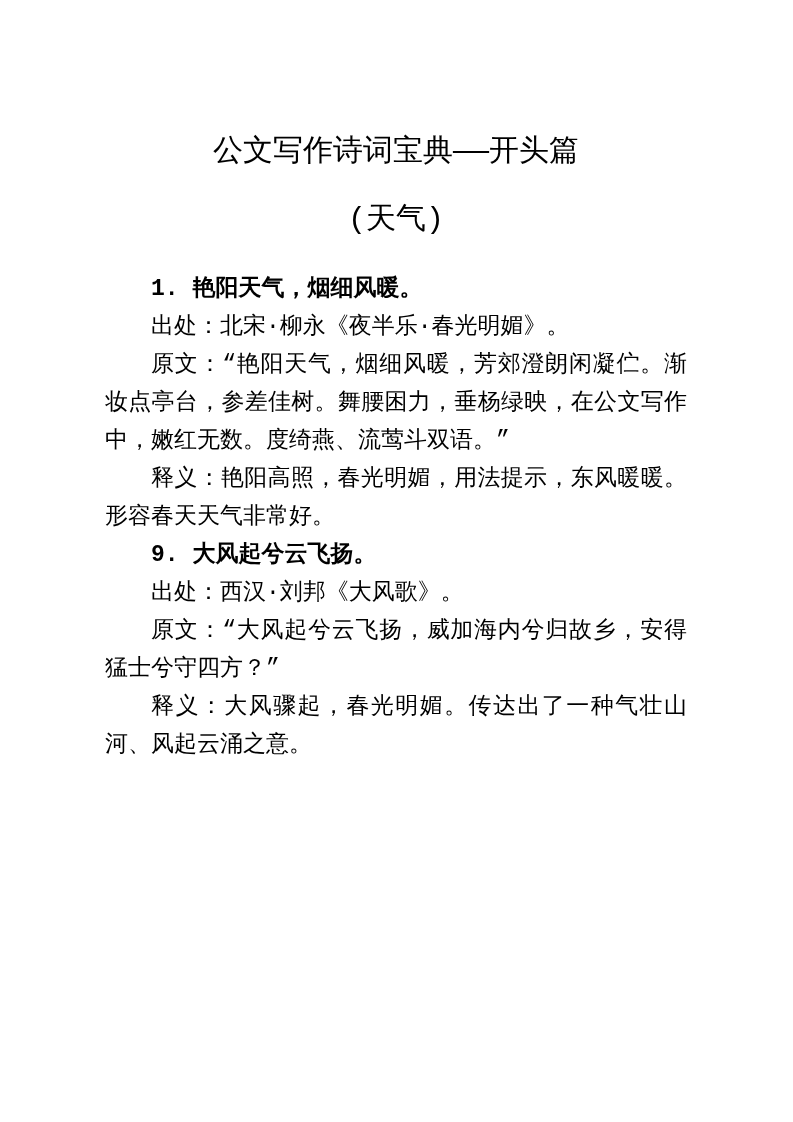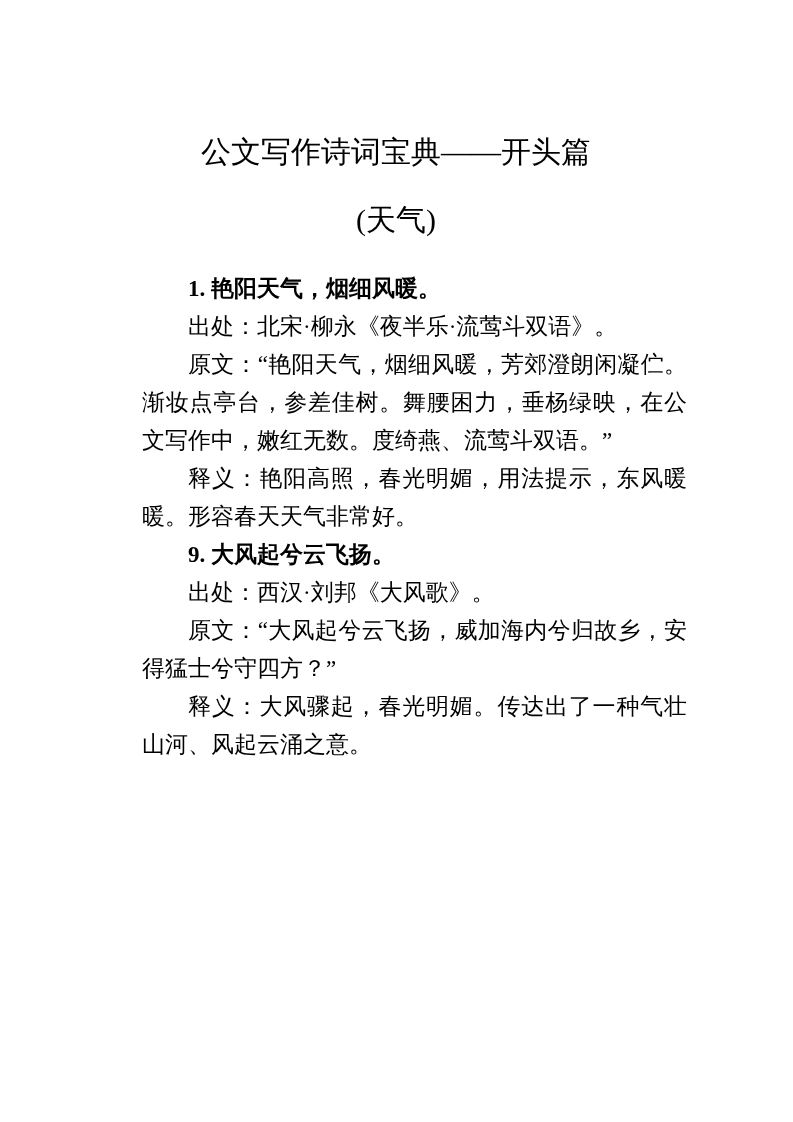--- a/index.html
+++ b/index.html
@@ -10,40 +10,39 @@
   .page {
     position: relative;
     width: 793px;
     height: 1122px;
     margin: 0 auto;
     background: #ffffff;
     color: #000000;
     box-sizing: border-box;
     padding: 130px 106px 0 105px;
     overflow: hidden;
-    font-family: Liberation Serif, serif;
+    font-family: Liberation Mono, monospace;
   }
   .doc-title {
     margin: 0;
     font-size: 30px;
     font-weight: 400;
     line-height: 44px;
     text-align: center;
     white-space: nowrap;
   }
   .doc-subtitle {
     margin: 24px 0 8px 0;
     font-size: 30px;
     font-weight: 400;
     line-height: 44px;
     text-align: center;
   }
   .doc-body {
     margin-top: 28px;
-    margin-left: 37px;
   }
   .doc-body p {
     margin: 0;
     font-size: 23px;
     line-height: 38px;
     text-align: justify;
     text-indent: 2em;
     word-break: break-all;
     overflow-wrap: break-word;
   }
@@ -52,21 +51,21 @@
   }
 </style>
 </head>
 <body>
 
 <div class="page">
   <h1 class="doc-title">公文写作诗词宝典——开头篇</h1>
   <h2 class="doc-subtitle">(天气)</h2>
   <div class="doc-body" id="doc-body">
       <p class="entry-heading">1. 艳阳天气，烟细风暖。</p>
-      <p class="entry-paragraph">出处：北宋·柳永《夜半乐·流莺斗双语》。</p>
+      <p class="entry-paragraph">出处：北宋·柳永《夜半乐·春光明媚》。</p>
       <p class="entry-paragraph">原文：“艳阳天气，烟细风暖，芳郊澄朗闲凝伫。渐妆点亭台，参差佳树。舞腰困力，垂杨绿映，在公文写作中，嫩红无数。度绮燕、流莺斗双语。”</p>
       <p class="entry-paragraph">释义：艳阳高照，春光明媚，用法提示，东风暖暖。形容春天天气非常好。</p>
       <p class="entry-heading">9. 大风起兮云飞扬。</p>
       <p class="entry-paragraph">出处：西汉·刘邦《大风歌》。</p>
       <p class="entry-paragraph">原文：“大风起兮云飞扬，威加海内兮归故乡，安得猛士兮守四方？”</p>
       <p class="entry-paragraph">释义：大风骤起，春光明媚。传达出了一种气壮山河、风起云涌之意。</p>
     </div>
 </div>
 
 </body></html>

